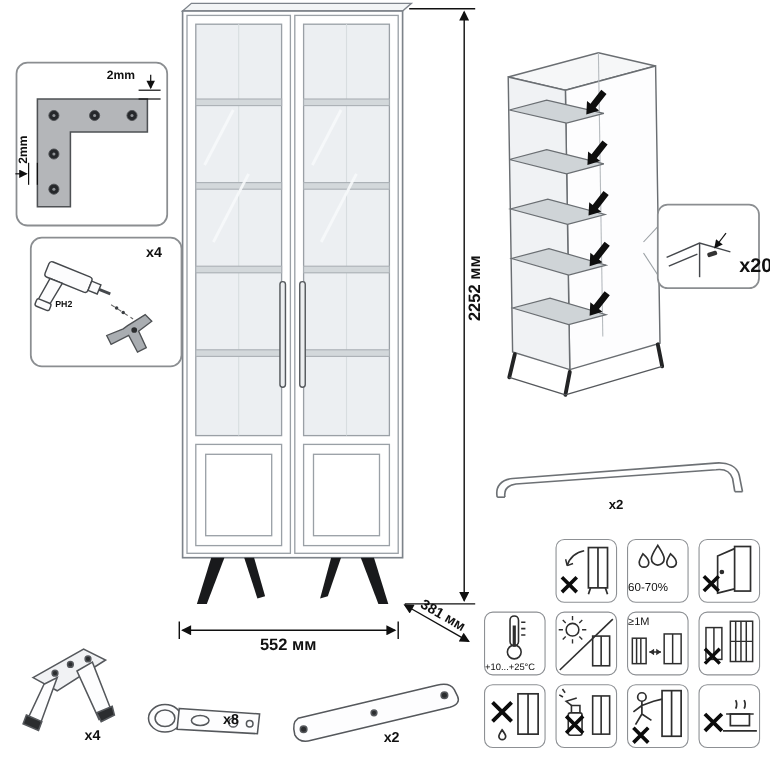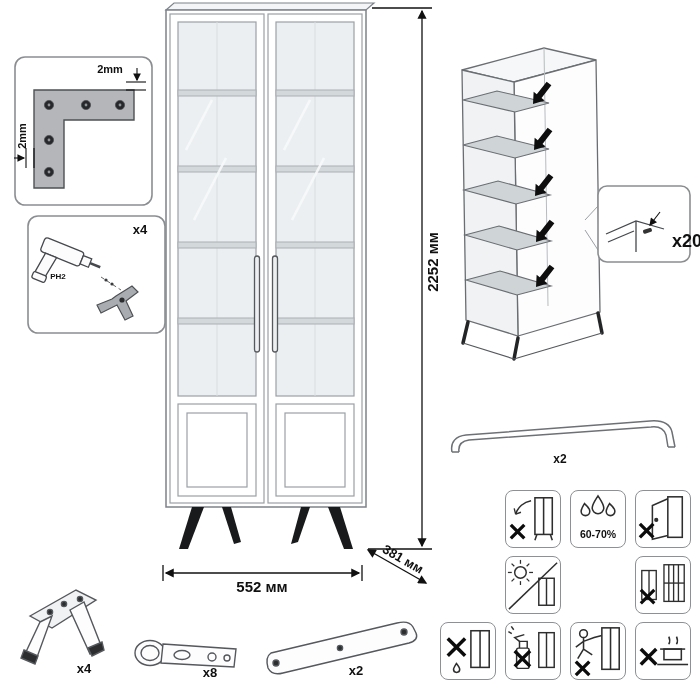--- a/index.html
+++ b/index.html
@@ -4,21 +4,21 @@
 <style>
   *{margin:0;padding:0;box-sizing:border-box}
   html,body{width:700px;height:688px;background:#fff;font-family:"Liberation Sans",sans-serif;overflow:hidden}
   #canvas{position:relative;width:700px;height:688px;background:#fff}
   #art{position:absolute;left:0;top:0}
   .lbl{position:absolute;transform:translate(-50%,-50%);font-weight:700;color:#101010;white-space:nowrap;line-height:1}
   .rot-ccw{transform:translate(-50%,-50%) rotate(-90deg)}
   .rot-depth{transform:translate(-50%,-50%) rotate(30deg)}
   .cell{position:absolute;width:56px;height:58px;border:1.5px solid #8d9094;border-radius:8px;background:#fff}
   .cell svg{position:absolute;left:0;top:0;width:100%;height:100%}
-  .cell-txt{position:absolute;left:0;right:0;text-align:center;font-weight:700;color:#101010;line-height:1}
+  .cell-txt{position:absolute;left:0;right:0;text-align:left;font-weight:400;color:#101010;line-height:1}
 </style>
 </head>
 <body>
 
 <div id="canvas">
 
 <svg id="art" width="700" height="688" viewBox="0 0 700 688">
   <defs>
     <marker id="ah" viewBox="0 0 10 10" refX="8.5" refY="5" markerWidth="8" markerHeight="7" orient="auto-start-reverse">
       <path d="M0,0 L10,5 L0,10 Z" fill="#101010"></path>
@@ -204,21 +204,21 @@
 <span class="lbl rot-ccw" style="left:432px;top:262px;font-size:15px">2252 мм</span>
 <span class="lbl" style="left:262px;top:586px;font-size:15px">552 мм</span>
 <span class="lbl rot-depth" style="left:403px;top:559px;font-size:13px">381 мм</span>
 <span class="lbl" style="left:110px;top:69px;font-size:11px">2mm</span>
 <span class="lbl rot-ccw" style="left:22px;top:136px;font-size:11px">2mm</span>
 <span class="lbl" style="left:140px;top:229px;font-size:13px">x4</span>
 <span class="lbl" style="left:58px;top:277px;font-size:8px">PH2</span>
 <span class="lbl" style="left:687px;top:241px;font-size:18px">x20</span>
 <span class="lbl" style="left:560px;top:459px;font-size:12px">x2</span>
 <span class="lbl" style="left:84px;top:668px;font-size:13px">x4</span>
-<span class="lbl" style="left:210px;top:672px;font-size:13px">x8</span>
+<span class="lbl" style="left:210px;top:654px;font-size:13px">x8</span>
 <span class="lbl" style="left:356px;top:670px;font-size:13px">x2</span>
 
 <div class="cell" style="left:505px;top:490px">
   <svg viewBox="0 0 56 58">
     <g stroke="#2e2e2e" fill="none" stroke-width="1.6">
       <rect x="30" y="7" width="18" height="38"></rect>
       <line x1="39" y1="7" x2="39" y2="45"></line>
       <line x1="32" y1="45" x2="30" y2="51"></line>
       <line x1="46" y1="45" x2="48" y2="51"></line>
       <path d="M26,10 A20,20 0 0 0 10,24"></path>
@@ -241,40 +241,67 @@
   <svg viewBox="0 0 56 58">
     <g stroke="#2e2e2e" fill="none" stroke-width="1.6">
       <rect x="33" y="6" width="15" height="42"></rect>
       <path d="M33,8 L17,15 L17,50 L33,46"></path>
       <circle cx="21" cy="30" r="1.4" fill="#2e2e2e"></circle>
     </g>
     <path d="M4,34 L18,48 M18,34 L4,48" stroke="#0c0c0c" stroke-width="3.4" fill="none"></path>
   </svg>
 </div>
 
+<div class="cell" style="left:440px;top:556px">
+  <svg viewBox="0 0 56 58">
+    <g stroke="#2e2e2e" fill="none" stroke-width="1.5">
+      <rect x="23.5" y="3" width="8" height="28" rx="4"></rect>
+      <circle cx="27.5" cy="37" r="6.5"></circle>
+      <line x1="27.5" y1="12" x2="27.5" y2="32" stroke-width="3"></line>
+      <line x1="34" y1="9" x2="38" y2="9"></line>
+          <line x1="34" y1="15" x2="38" y2="15"></line>
+          <line x1="34" y1="21" x2="38" y2="21"></line>
+    </g>
+  </svg>
+  <span class="cell-txt" style="bottom:3px;font-size:8.5px">+10...+25°C</span>
+</div>
 <div class="cell" style="left:505px;top:556px">
   <svg viewBox="0 0 56 58">
     <g stroke="#2e2e2e" fill="none" stroke-width="1.5">
       <circle cx="15" cy="16" r="6"></circle>
       <g stroke-width="1.3">
         <line x1="15" y1="7" x2="15" y2="3"></line>
             <line x1="15" y1="25" x2="15" y2="29"></line>
         <line x1="6" y1="16" x2="2" y2="16"></line>
             <line x1="24" y1="16" x2="28" y2="16"></line>
         <line x1="8.6" y1="9.6" x2="5.8" y2="6.8"></line>
             <line x1="21.4" y1="9.6" x2="24.2" y2="6.8"></line>
         <line x1="8.6" y1="22.4" x2="5.8" y2="25.2"></line>
             <line x1="21.4" y1="22.4" x2="24.2" y2="25.2"></line>
       </g>
       <line x1="3" y1="54" x2="53" y2="6"></line>
       <rect x="34" y="22" width="16" height="28"></rect>
       <line x1="42" y1="22" x2="42" y2="50"></line>
     </g>
   </svg>
 </div>
+<div class="cell" style="left:570px;top:556px">
+  <svg viewBox="0 0 56 58">
+    <g stroke="#2e2e2e" fill="none" stroke-width="1.4">
+      <rect x="4" y="24" width="13" height="24"></rect>
+      <line x1="8" y1="24" x2="8" y2="48"></line>
+          <line x1="12" y1="24" x2="12" y2="48"></line>
+      <line x1="20" y1="37" x2="31" y2="37"></line>
+      <rect x="34" y="20" width="16" height="28"></rect>
+      <line x1="42" y1="20" x2="42" y2="48"></line>
+    </g>
+    <path d="M20,37 l4.5,-3 v6 Z M31,37 l-4.5,-3 v6 Z" fill="#2e2e2e"></path>
+  </svg>
+  <span class="cell-txt" style="top:4px;font-size:10px">≥1M</span>
+</div>
 <div class="cell" style="left:635px;top:556px">
   <svg viewBox="0 0 56 58">
     <g stroke="#2e2e2e" fill="none" stroke-width="1.4">
       <rect x="29" y="8" width="21" height="38"></rect>
       <line x1="34" y1="8" x2="34" y2="46"></line>
           <line x1="39" y1="8" x2="39" y2="46"></line>
           <line x1="44" y1="8" x2="44" y2="46"></line>
       <line x1="29" y1="27" x2="50" y2="27"></line>
       <rect x="6" y="14" width="15" height="30"></rect>
       <line x1="13.5" y1="14" x2="13.5" y2="44"></line>

